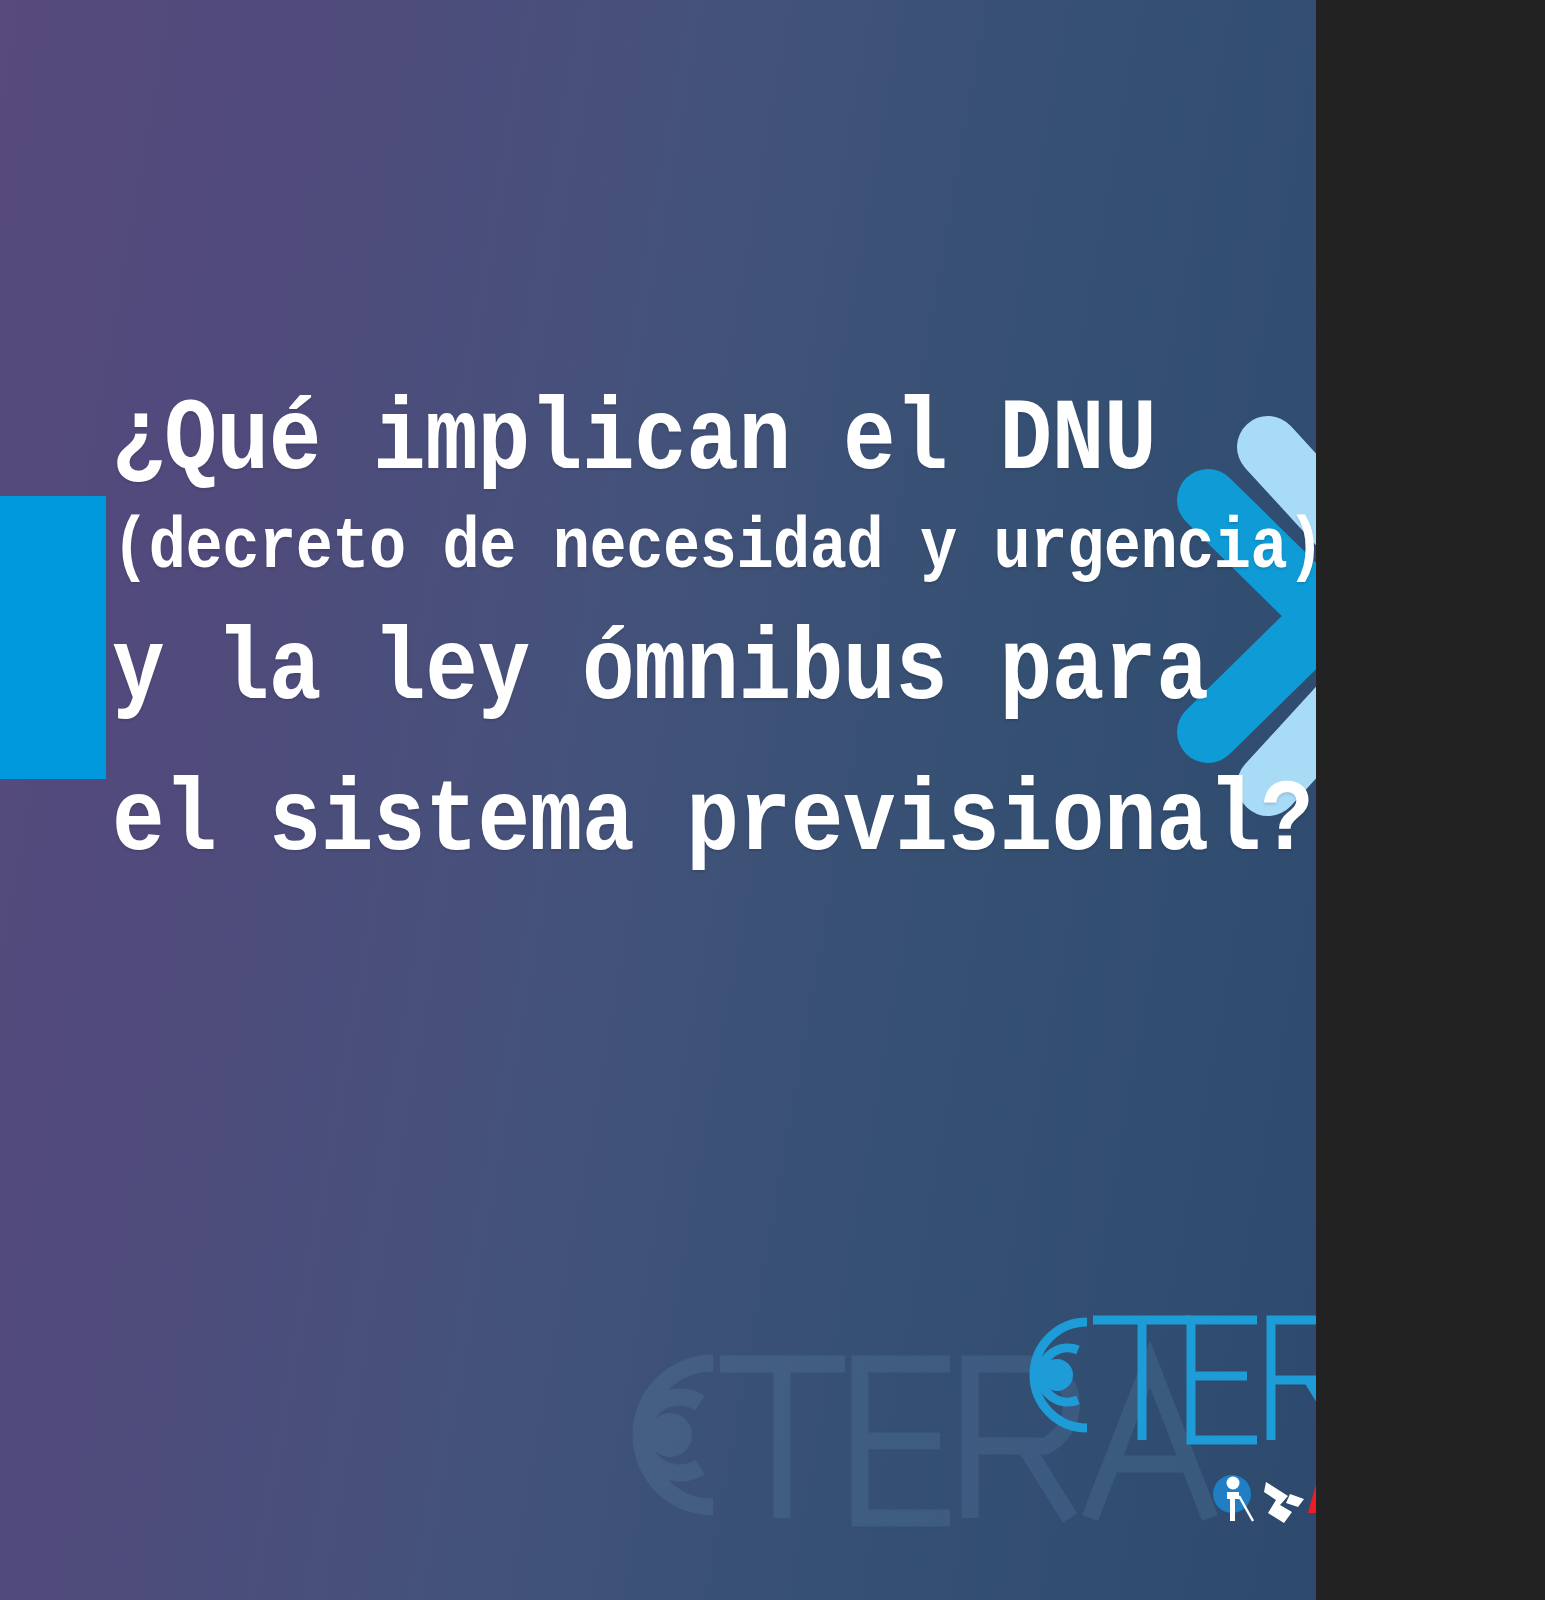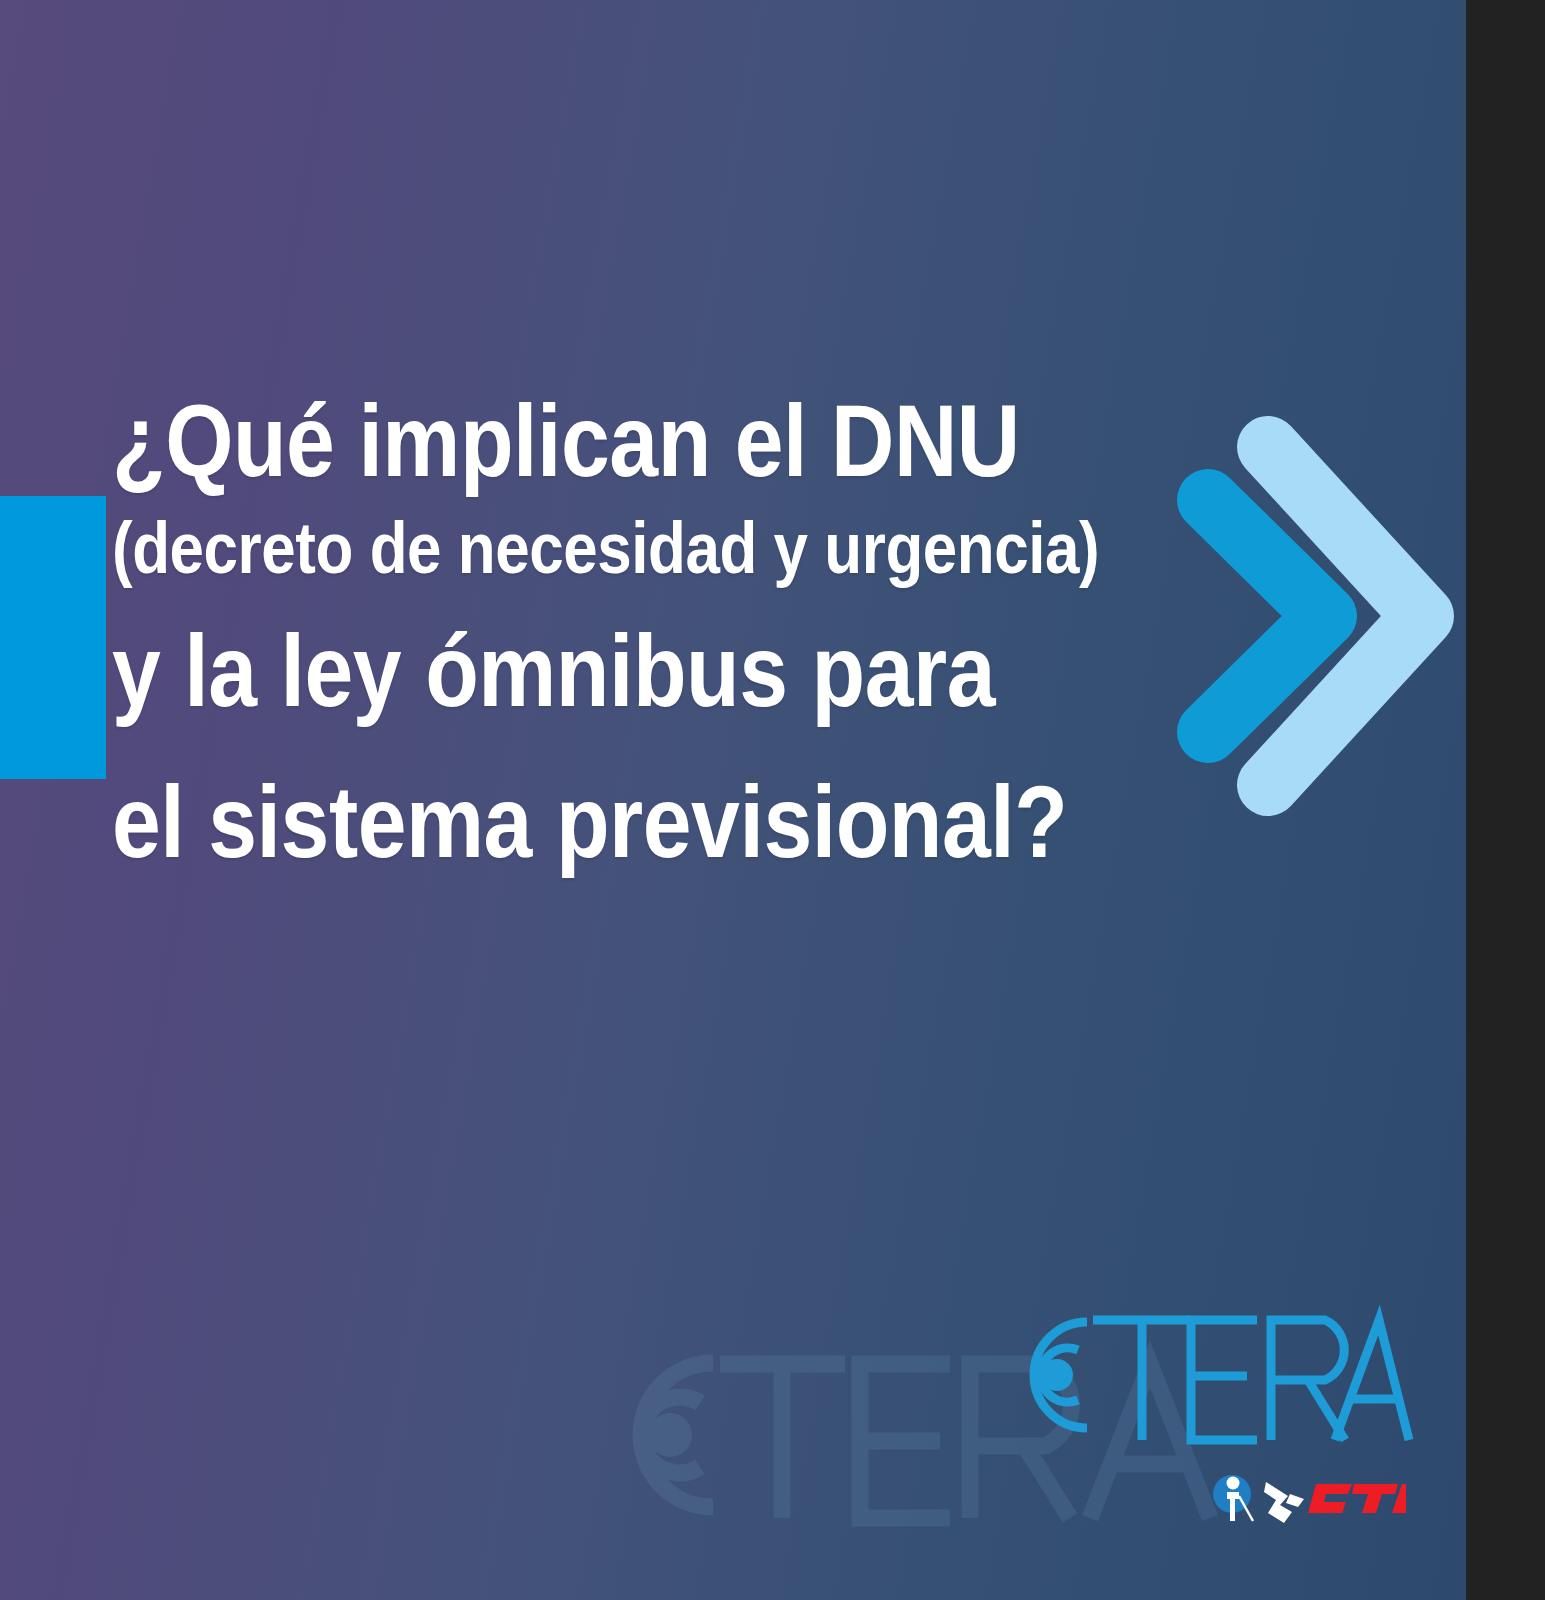--- a/index.html
+++ b/index.html
@@ -2,26 +2,25 @@
 <html><head>
 <meta charset="utf-8">
 <style>
   html, body {
     margin: 0;
     padding: 0;
     background: #222;
   }
   #poster {
     position: relative;
-    width: 1444px;
+    width: 1316px;
     height: 1600px;
     overflow: hidden;
-    font-family: Liberation Sans, sans-serif;
+    font-family: Liberation Mono, monospace;
     background: linear-gradient(100deg, #574a7c 0%, #514a7c 18%, #44527a 45%, #355073 70%, #2d4a6e 100%);
-    padding-left: 22px;
   }
 
   
   #watermark {
     position: absolute;
     left: 545px;
     top: 1268px;
     width: 760px;
     height: 330px;
     opacity: 0.13;

